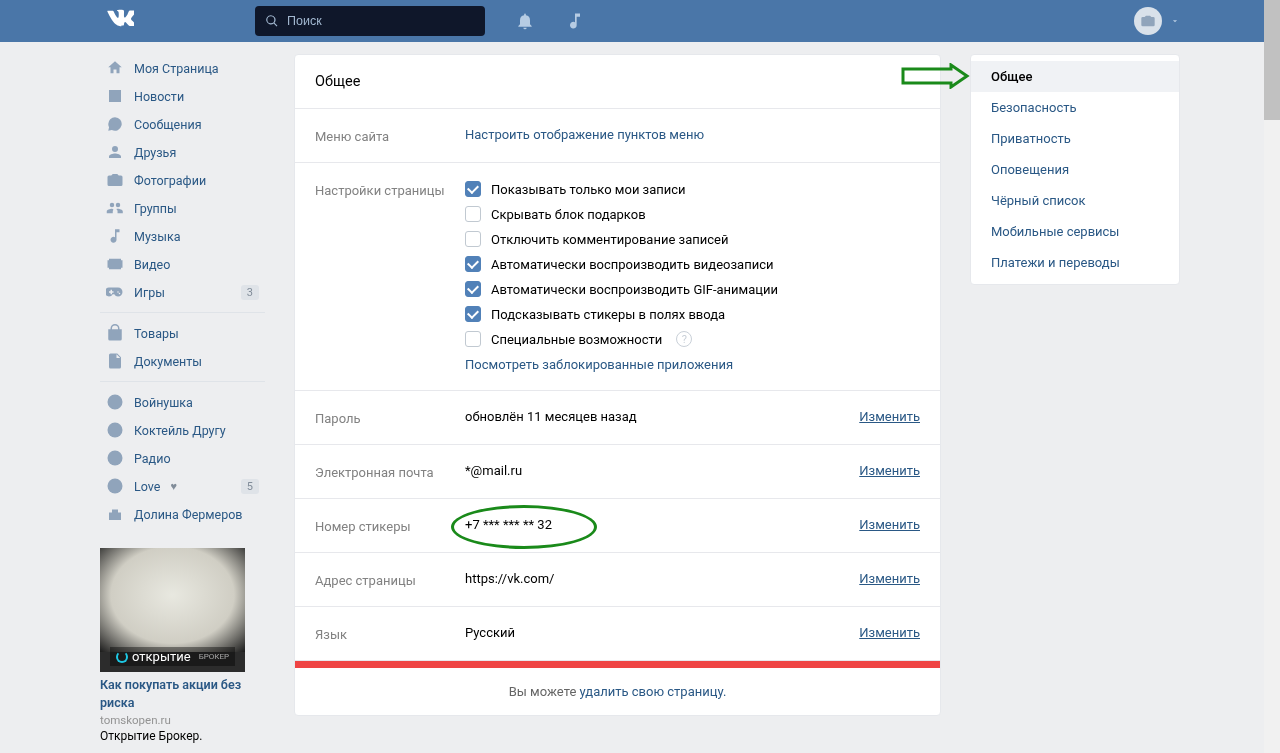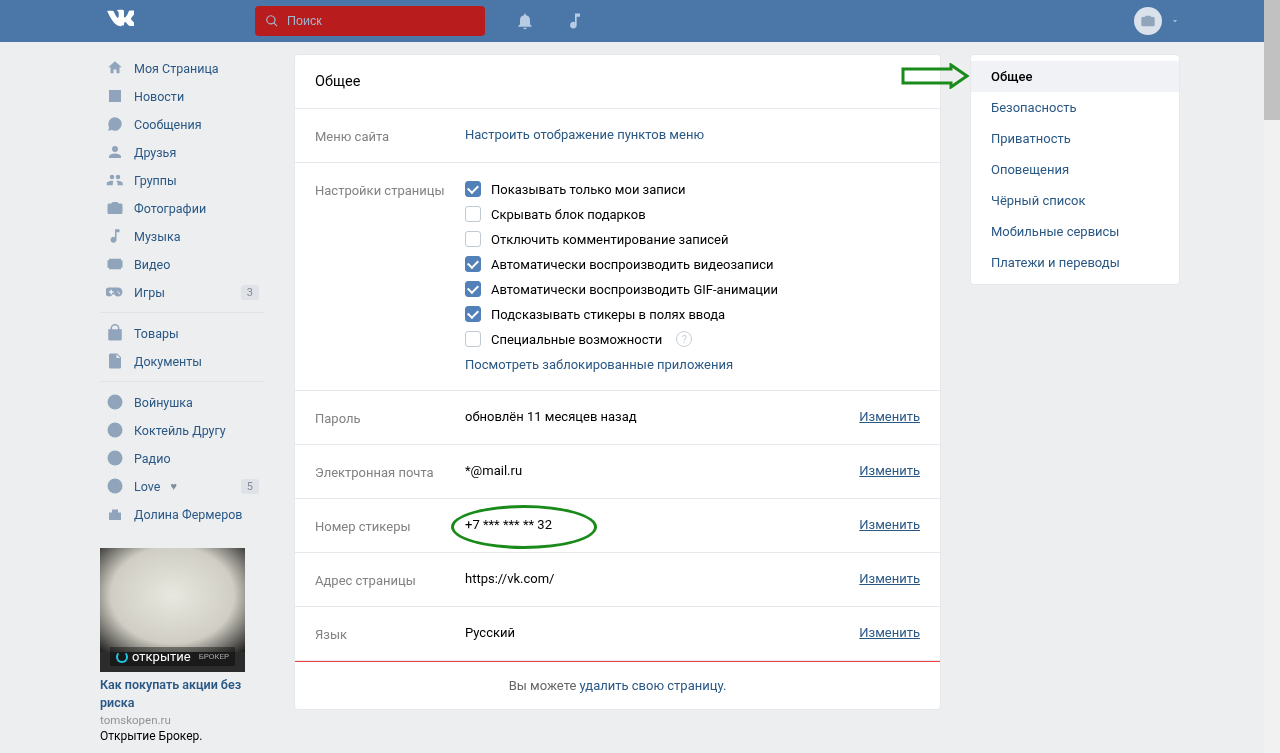--- a/index.html
+++ b/index.html
@@ -1,20 +1,20 @@
 <!DOCTYPE html>
 <html><head>
 <meta charset="utf-8">
 <style>
 html,body{margin:0;padding:0;font-family:-apple-system,BlinkMacSystemFont,Roboto,Helvetica,Arial,sans-serif;font-size:13px;color:#000;background:#edeef0;}
 *{box-sizing:border-box;}
 .header{height:42px;background:#4a76a8;display:flex;align-items:center;padding:0;position:relative;}
 .header-inner{width:1080px;margin:0 auto;display:flex;align-items:center;height:100%;}
 .logo{color:#fff;font-size:28px;font-weight:bold;width:155px;padding-left:6px;}
-.search-wrap{background:#b91c1c;border-radius:4px;height:30px;display:flex;align-items:center;padding:0 10px;width:230px;}
+.search-wrap{background:#0f172a;border-radius:4px;height:30px;display:flex;align-items:center;padding:0 10px;width:230px;}
 .search-wrap input{background:transparent;border:none;outline:none;color:#cdd9e6;font-size:12.5px;margin-left:6px;width:170px;}
 .search-wrap input::placeholder{color:#a2b8d0;}
 .header-icons{display:flex;align-items:center;gap:30px;margin-left:30px;}
 .header-icons svg{fill:#b7cce3;}
 .header-right{margin-left:auto;display:flex;align-items:center;gap:8px;color:#e1e9f2;font-size:12.5px;}
 .avatar{width:28px;height:28px;border-radius:50%;background:#d9e1ea;display:flex;align-items:center;justify-content:center;}
 .content{width:1080px;margin:12px auto 12px;display:flex;gap:29px;align-items:flex-start;}
 .leftcol{width:165px;flex-shrink:0;}
 .nav-item{display:flex;align-items:center;padding:5px 6px;color:#2a5885;font-size:12.5px;border-radius:3px;cursor:pointer;gap:10px;}
 .nav-item svg{fill:#90a4bb;width:18px;height:18px;flex-shrink:0;}
@@ -38,21 +38,21 @@
 .chk{display:flex;align-items:center;gap:10px;margin-bottom:9px;font-size:13px;}
 .chk:last-child{margin-bottom:0;}
 .chk-box{width:16px;height:16px;border:1px solid #c1c9d1;border-radius:3px;background:#fff;flex-shrink:0;display:flex;align-items:center;justify-content:center;}
 .chk-box.on{background:#5181b8;border-color:#5181b8;}
 .chk-box.on::after{content:"";width:8px;height:5px;border:2px solid #fff;border-top:none;border-right:none;transform:rotate(-45deg) translate(1px,-1px);}
 .help-circ{display:inline-flex;width:16px;height:16px;border:1px solid #c9d0d8;border-radius:50%;align-items:center;justify-content:center;color:#c9d0d8;font-size:11px;margin-left:4px;}
 .val-row{display:flex;justify-content:space-between;align-items:center;}
 .val-row .edit{color:#2a5885;cursor:pointer;font-size:13px;text-decoration:underline;}
 .phone-circle{position:relative;display:inline-block;}
 .phone-circle::after{content:"";position:absolute;left:-14px;top:-12px;width:140px;height:38px;border:3px solid #1a8a1a;border-radius:50%;}
-.footer-note{text-align:center;padding:16px;font-size:13px;color:#656565;border-top:1px solid #ef4444;}
+.footer-note{text-align:center;padding:16px;font-size:13px;color:#656565;border-top:7px solid #ef4444;}
 .rightcol{width:210px;flex-shrink:0;background:#fff;border:1px solid #e6e8ec;border-radius:4px;padding:6px 0;}
 .rnav{padding:8px 20px;font-size:13px;color:#2a5885;cursor:pointer;}
 .rnav.active{background:#f0f2f5;color:#000;font-weight:500;position:relative;}
 .arrow-anno{position:absolute;left:-70px;top:2px;pointer-events:none;}
 .arrow-anno svg{display:block;}
 .scrollbar{position:fixed;right:0;top:0;width:16px;height:100%;background:#f1f1f1;}
 .scroll-thumb{width:16px;height:120px;background:#c1c1c1;margin-top:0;}
 </style>
 </head>
 <body>
@@ -114,29 +114,29 @@
         <span>Сообщения</span>
       </div>
     <div class="nav-item">
         <svg viewBox="0 0 24 24">
           <path d="M12 12a4 4 0 100-8 4 4 0 000 8zm0 2c-3 0-8 1.5-8 4v2h16v-2c0-2.5-5-4-8-4z"></path>
         </svg>
         <span>Друзья</span>
       </div>
     <div class="nav-item">
         <svg viewBox="0 0 24 24">
+          <path d="M12 15a3 3 0 100-6 3 3 0 000 6zm8-9h-3l-2-2h-6L7 6H4a2 2 0 00-2 2v10a2 2 0 002 2h16a2 2 0 002-2V8a2 2 0 00-2-2z"></path>
+        </svg>
+        <span>Фотографии</span>
+      </div>
+    <div class="nav-item">
+        <svg viewBox="0 0 24 24">
           <path d="M8 11a3 3 0 100-6 3 3 0 000 6zm8 0a3 3 0 100-6 3 3 0 000 6zm-8 2c-2.5 0-7 1.2-7 3.5V19h8v-2.5c0-.9.4-1.7 1-2.3C9.3 13.4 8.6 13 8 13zm8 0c-.7 0-1.5.1-2.3.3 1 .7 1.7 1.7 1.7 2.7V19h7v-2.5c0-2.3-4.5-3.5-6.4-3.5z"></path>
         </svg>
         <span>Группы</span>
-      </div>
-    <div class="nav-item">
-        <svg viewBox="0 0 24 24">
-          <path d="M12 15a3 3 0 100-6 3 3 0 000 6zm8-9h-3l-2-2h-6L7 6H4a2 2 0 00-2 2v10a2 2 0 002 2h16a2 2 0 002-2V8a2 2 0 00-2-2z"></path>
-        </svg>
-        <span>Фотографии</span>
       </div>
     <div class="nav-item">
         <svg viewBox="0 0 24 24">
           <path d="M12 3v10.6A4 4 0 1014 17V7h4V3h-6z"></path>
         </svg>
         <span>Музыка</span>
       </div>
     <div class="nav-item">
         <svg viewBox="0 0 24 24">
           <path d="M4 5h16v14H4zM2 7h2v10H2zm18 0h2v10h-2zM9 8l7 4-7 4z"></path>

